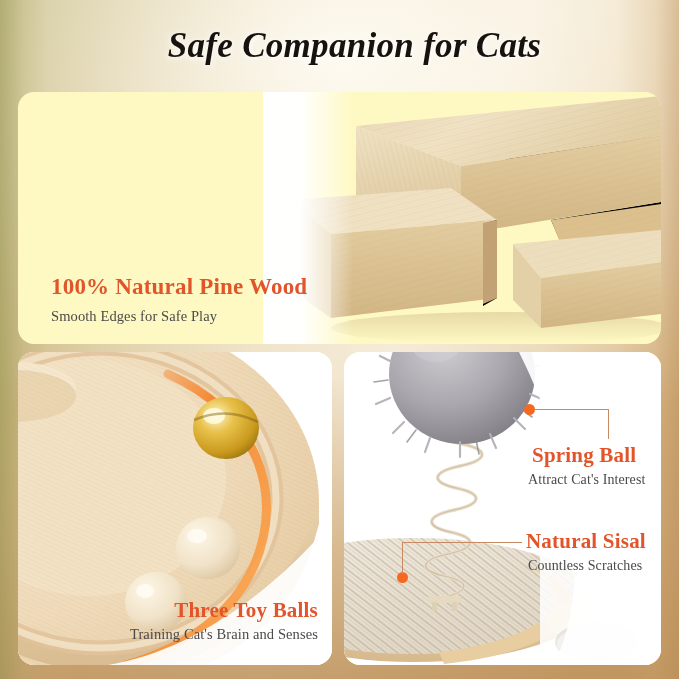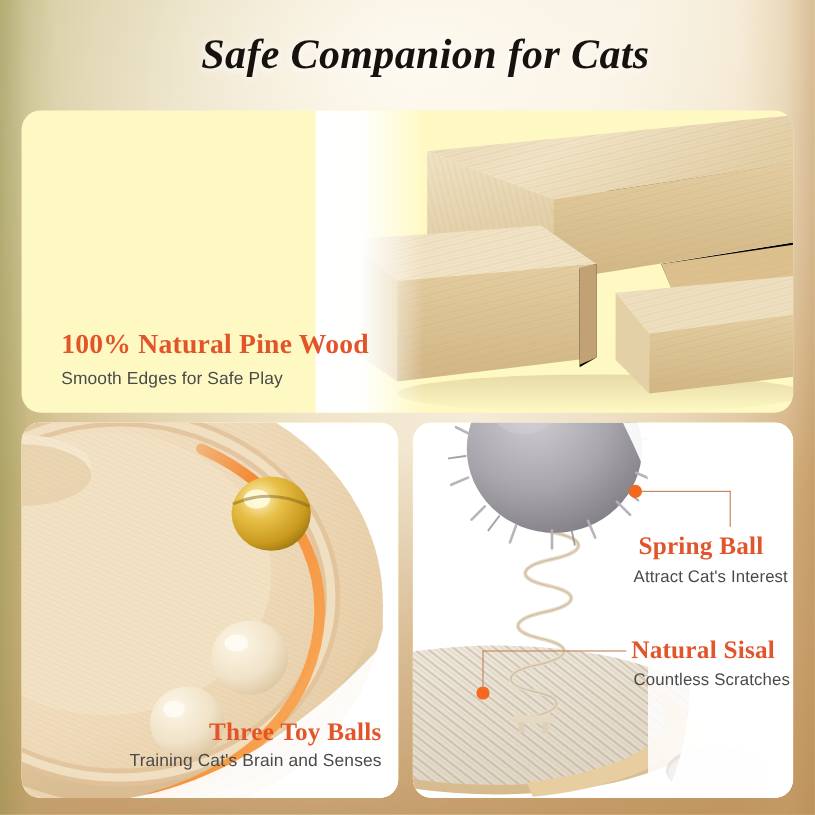--- a/index.html
+++ b/index.html
@@ -41,21 +41,21 @@
     text-shadow:0 1px 6px rgba(255,255,255,.85), 0 0 14px rgba(255,255,255,.6);
     margin-left:15px;
   }
 
   
   .head-orange{
     font-family:"Liberation Serif",serif;font-weight:bold;
     color:#e2552a;letter-spacing:.2px;line-height:1.05;
   }
   .sub-grey{
-    font-family:Liberation Sans, sans-serif;color:#4a4a4a;
+    font-family:Liberation Serif, serif;color:#4a4a4a;
     letter-spacing:.1px;line-height:1.2;
   }
 
   
   #pine-head{position:absolute;left:33px;top:183px;font-size:23px;}
   #pine-sub{position:absolute;left:33px;top:216px;font-size:14.5px;}
 
   
   #wood-photo{position:absolute;left:283px;top:0;width:360px;height:252px;}
 

